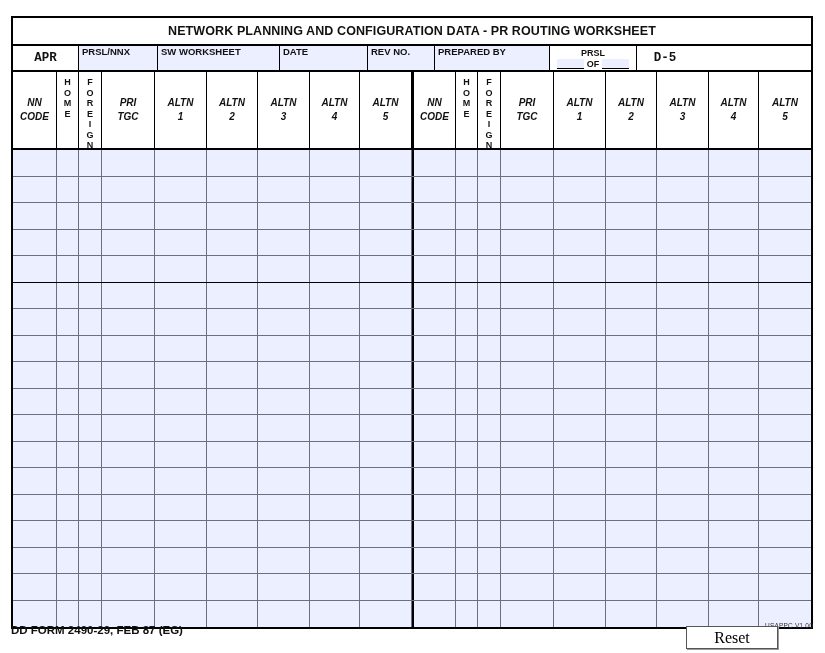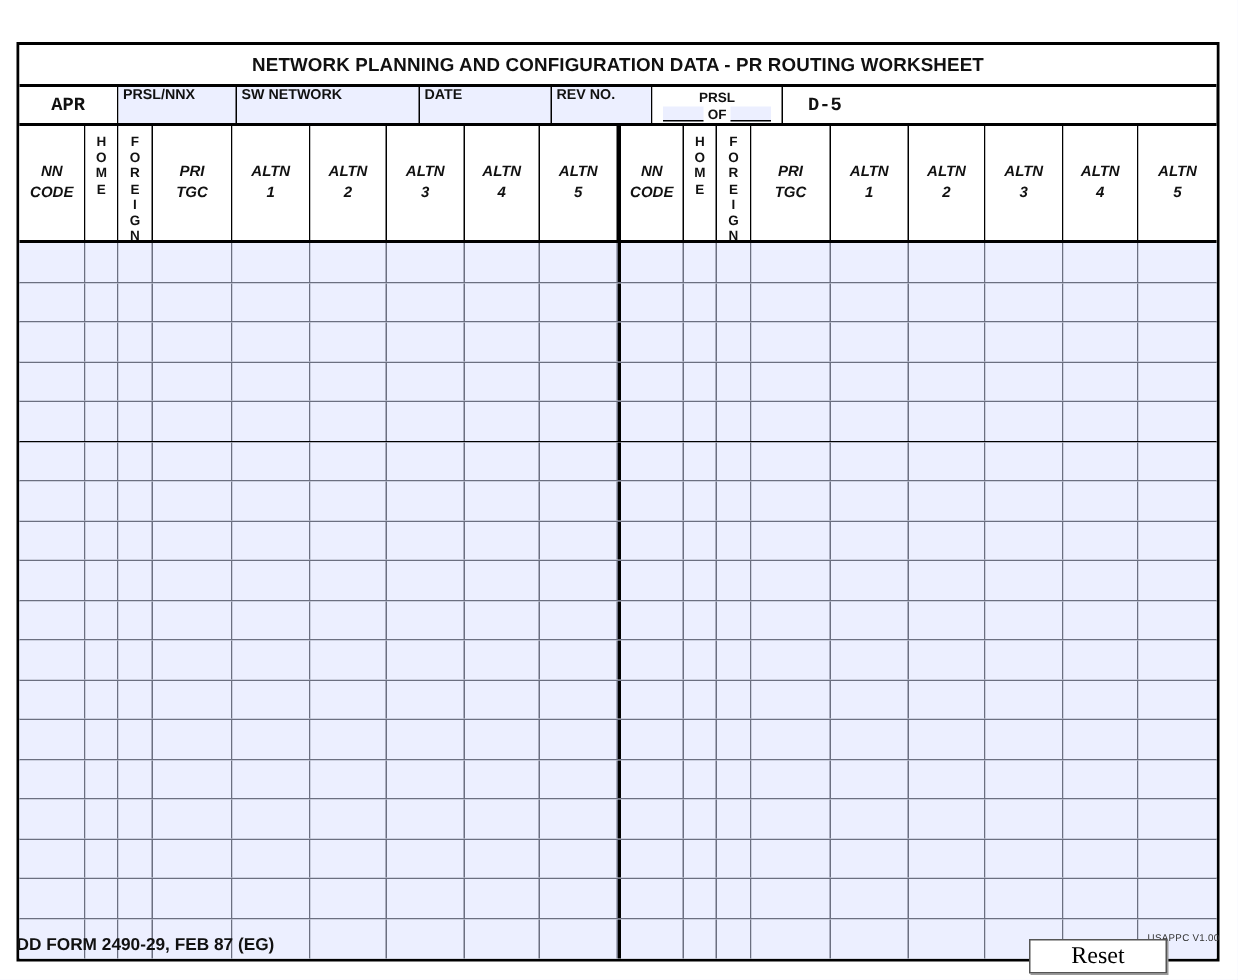--- a/index.html
+++ b/index.html
@@ -18,21 +18,21 @@
     position: relative;
     width: 825px;
     height: 653px;
     background: #ffffff;
   }
 
   
   #form-sheet {
     position: absolute;
     left: 11px;
-    top: 28px;
+    top: 16px;
     width: 802px;
     border: 2px solid #000000;
     box-sizing: border-box;
     background: #ffffff;
   }
 
   
   .title-band {
     height: 26px;
     border-bottom: 2px solid #000000;
@@ -262,29 +262,33 @@
 
     <div class="ident-band" id="ident-band">
         <div class="ident-cell plain" style="width: 66px;">
           <div class="ident-big">APR</div>
         </div>
         <div class="ident-cell field" style="width: 79px;">
           <div class="fld-label">PRSL/NNX</div>
           <div class="fld-input"></div>
         </div>
         <div class="ident-cell field" style="width: 122px;">
-          <div class="fld-label">SW NETWORK</div>
+          <div class="fld-label">SW WORKSHEET</div>
           <div class="fld-input"></div>
         </div>
         <div class="ident-cell field" style="width: 88px;">
           <div class="fld-label">DATE</div>
           <div class="fld-input"></div>
         </div>
         <div class="ident-cell field" style="width: 67px;">
           <div class="fld-label">REV NO.</div>
+          <div class="fld-input"></div>
+        </div>
+        <div class="ident-cell field" style="width: 115px;">
+          <div class="fld-label">PREPARED BY</div>
           <div class="fld-input"></div>
         </div>
         <div class="ident-cell pageof" style="width: 87px;">
           <div class="pageof-top">
             <span class="pageof-word">PRSL</span>
           </div>
           <div class="pageof-bottom">
             <span class="pageof-rule"></span>
             <span class="pageof-of">OF</span>
             <span class="pageof-rule"></span>

